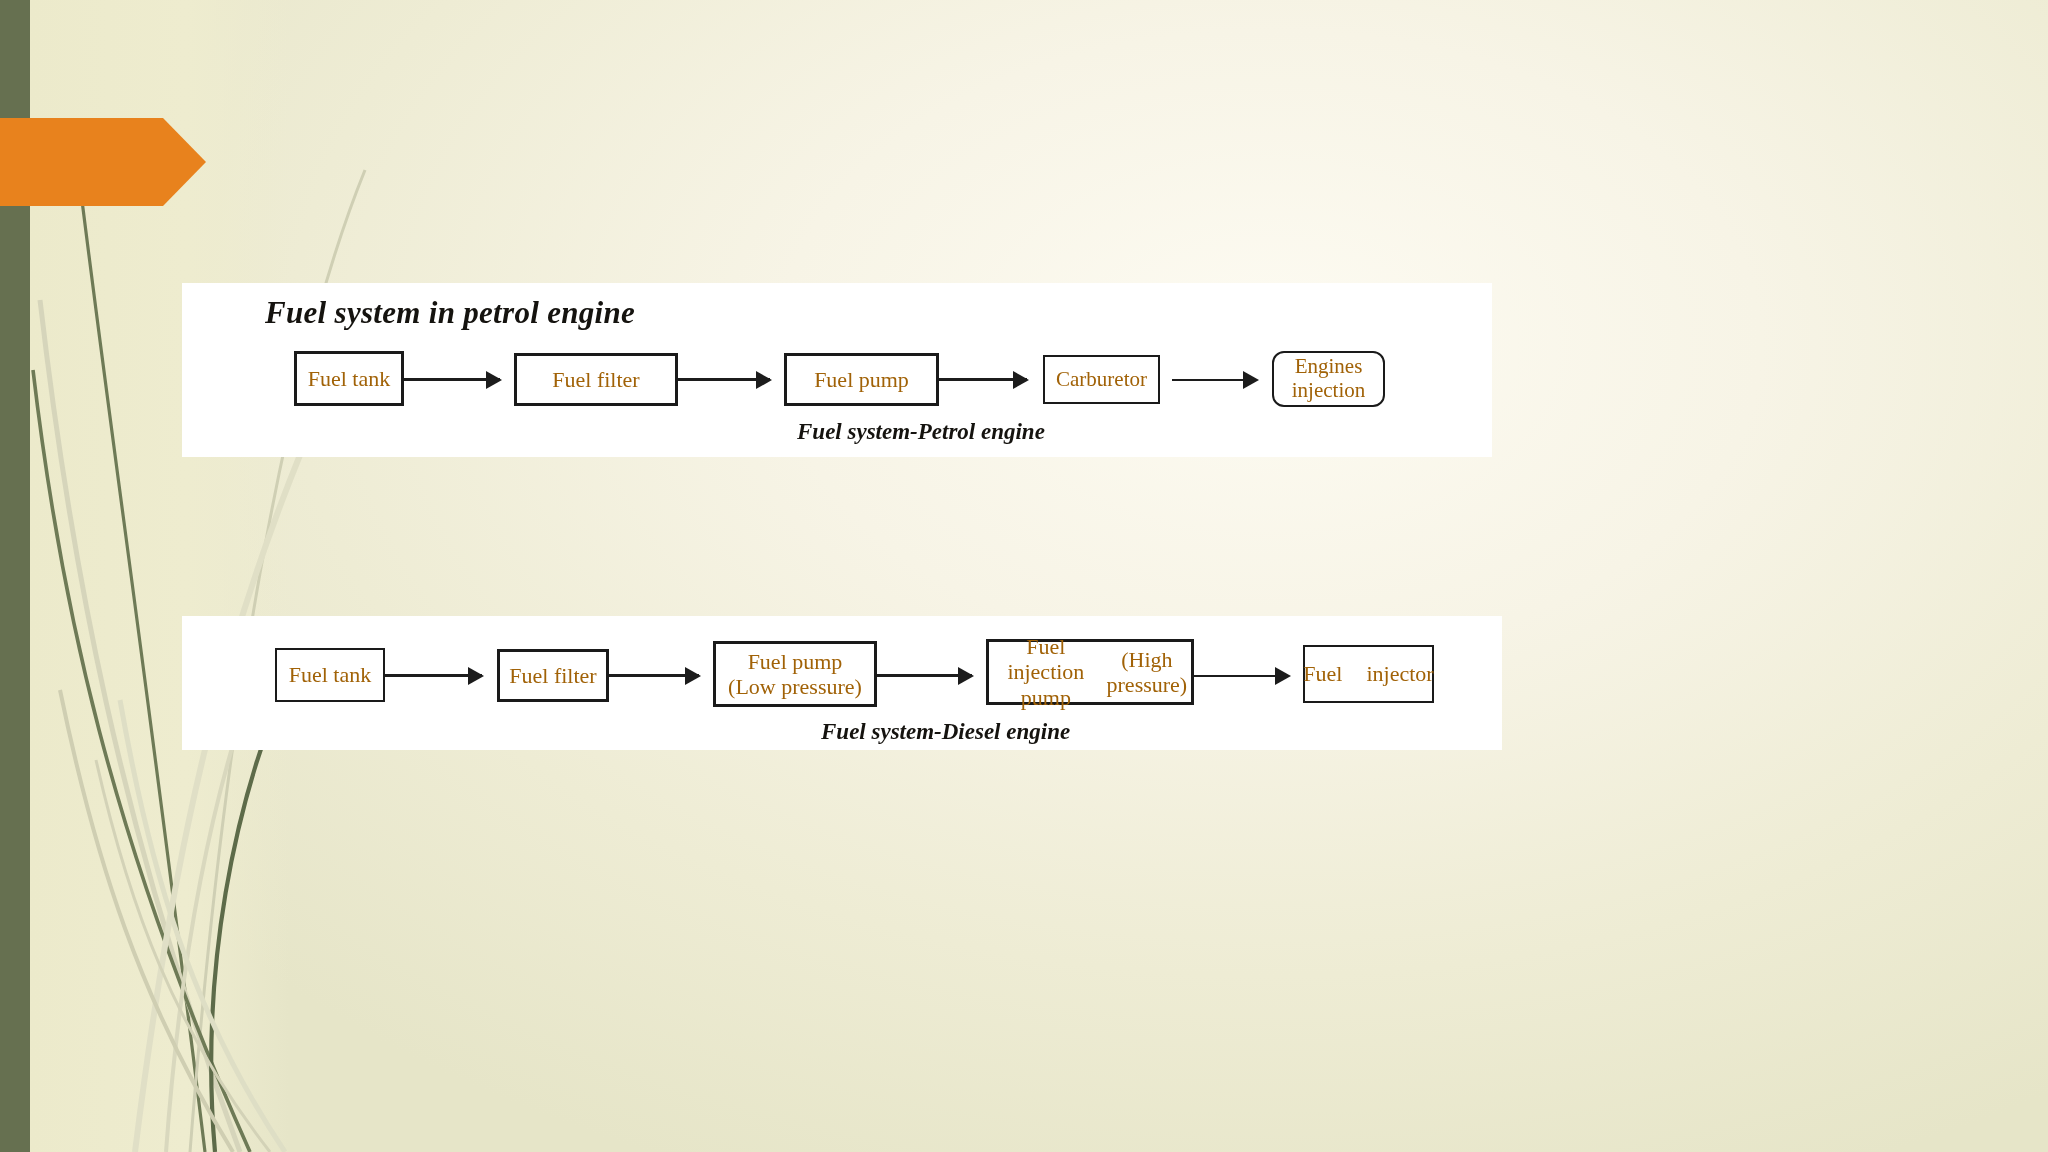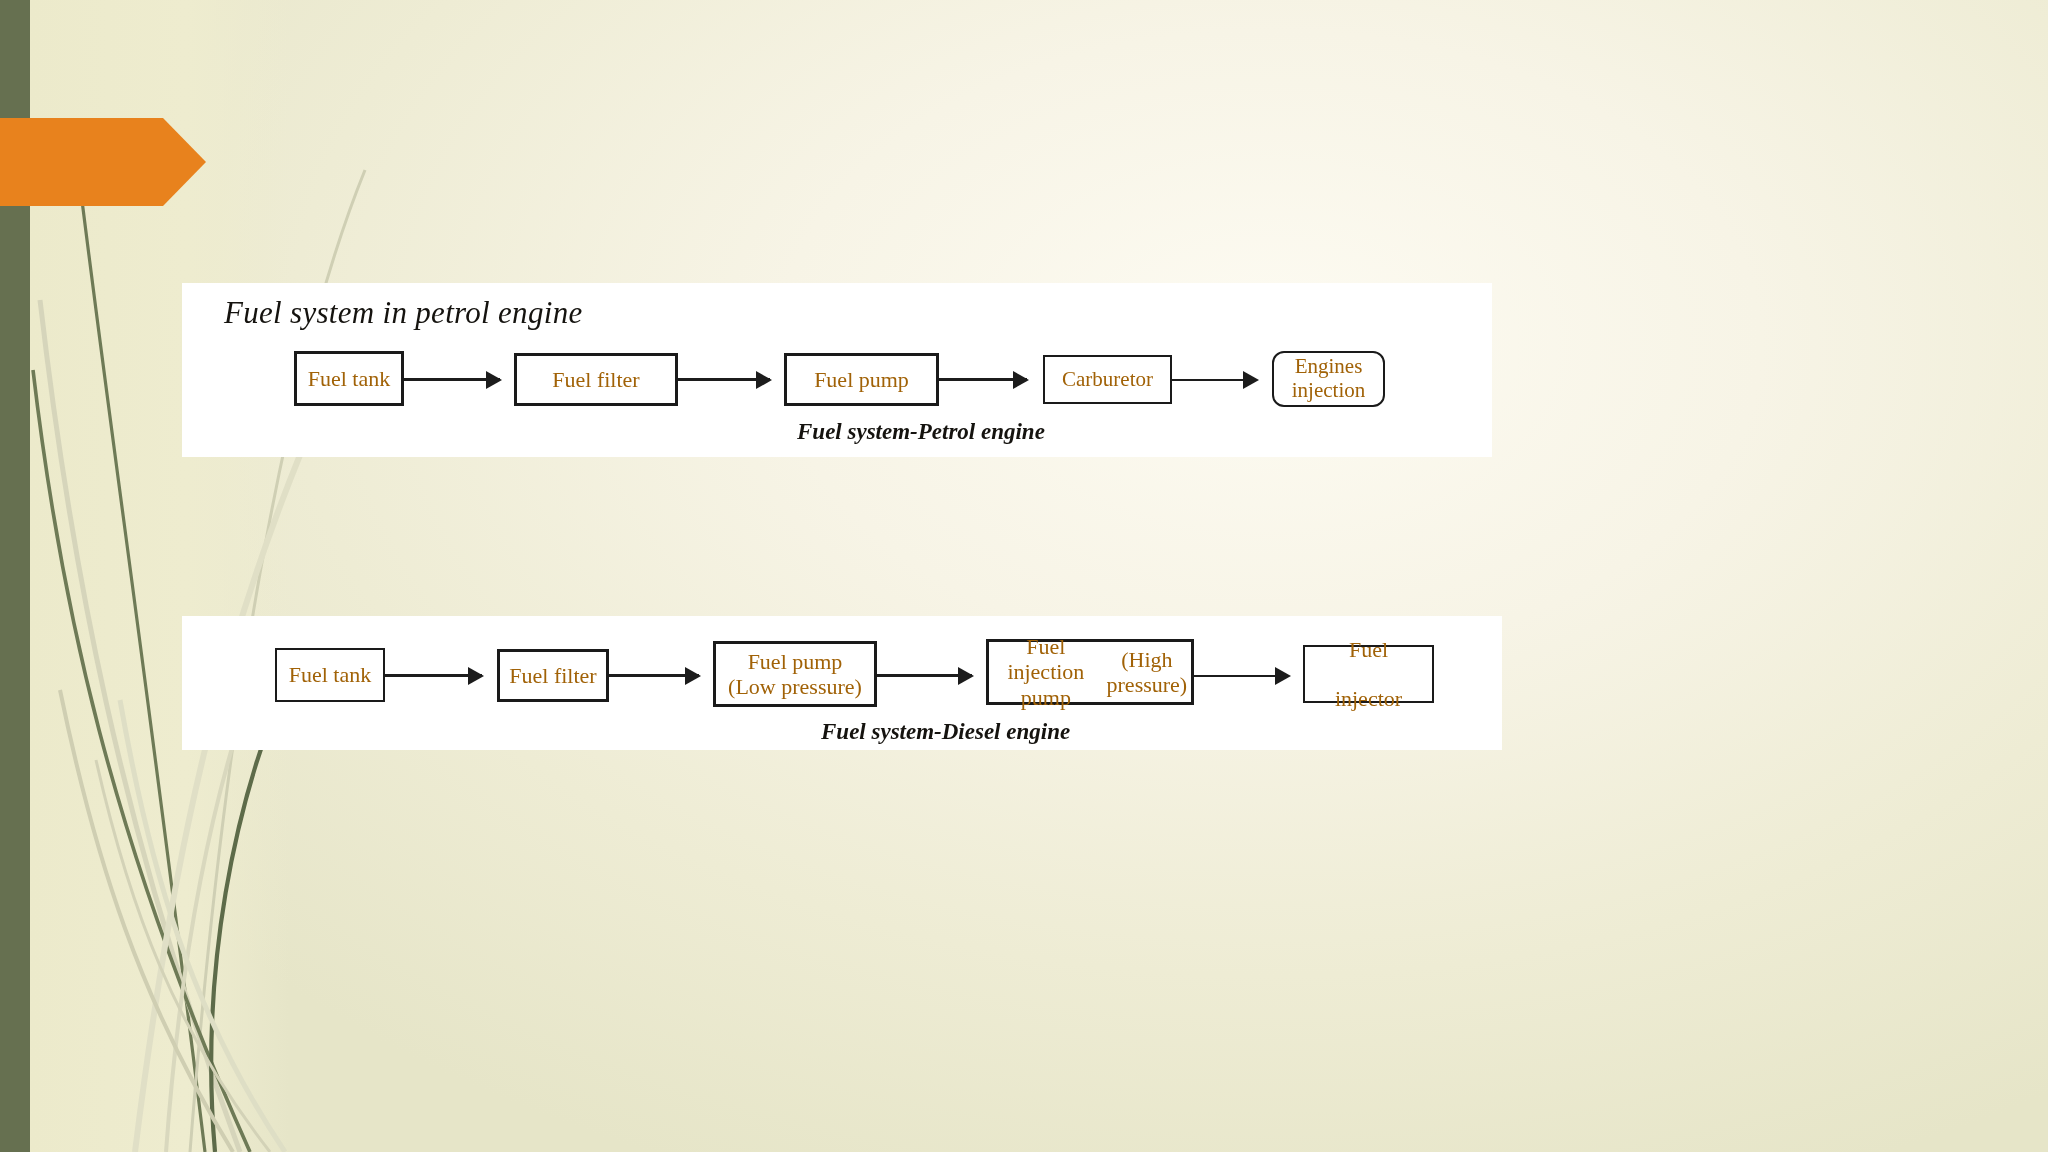--- a/index.html
+++ b/index.html
@@ -48,22 +48,23 @@
   
   .panel {
     position:absolute; background:#ffffff;
   }
   #panel-petrol { left:182px; top:283px; width:1310px; height:174px; }
   #panel-diesel { left:182px; top:616px; width:1320px; height:134px; }
 
   .panel-heading {
     position:absolute;
     font-family:"Liberation Serif", serif;
-    font-weight:normal; font-style:italic;
+    font-weight:bold; font-style:italic;
     color:#15130f;
+    margin-left:41px;
   }
   #heading-petrol { left:224px; top:295px; font-size:31px; letter-spacing:0.3px; }
 
   .panel-caption {
     position:absolute;
     font-family:"Liberation Serif", serif;
     font-weight:bold; font-style:italic;
     font-size:23px; color:#15130f; white-space:nowrap;margin-left:40px;
   }
   #caption-petrol { left:757px; top:419px; }
@@ -127,21 +128,21 @@
   </div>
 
   <div class="flow-box" style="left:514px; top:353px; width:164px; height:53px; font-size:22px;">
     <span>Fuel filter</span>
   </div>
 
   <div class="flow-box" style="left:784px; top:353px; width:155px; height:53px; font-size:22px;">
     <span>Fuel pump</span>
   </div>
 
-  <div class="flow-box thin" style="left:1043px; top:355px; width:129px; height:49px; font-size:21px;">
+  <div class="flow-box thin" style="left:1043px; top:355px; width:117px; height:49px; font-size:21px;">
     <span>Carburetor</span>
   </div>
 
   <div class="flow-box thin" style="left:1272px; top:351px; width:113px; height:56px; font-size:21px; flex-direction:column;border-radius:12px;">
     <span>Engines</span>
     <span>injection</span>
   </div>
 
   <div class="conn" style="left:404px; top:378px; width:96px;"></div>
   <div class="conn" style="left:678px; top:378px; width:92px;"></div>
@@ -163,21 +164,21 @@
   <div class="flow-box" style="left:713px; top:641px; width:164px; height:66px; font-size:22px; flex-direction:column;">
     <span>Fuel pump</span>
     <span>(Low pressure)</span>
   </div>
 
   <div class="flow-box" style="left:986px; top:639px; width:208px; height:66px; font-size:22px; ">
     <span>Fuel injection pump</span>
     <span>(High pressure)</span>
   </div>
 
-  <div class="flow-box thin" style="left:1303px; top:645px; width:131px; height:58px; font-size:22px; flex-direction:column;gap:24px;">
+  <div class="flow-box thin" style="left:1303px; top:645px; width:131px; height:58px; font-size:22px; gap:24px;">
     <span>Fuel</span>
     <span>injector</span>
   </div>
 
   <div class="conn" style="left:385px; top:674px; width:97px;"></div>
   <div class="conn" style="left:609px; top:674px; width:90px;"></div>
   <div class="conn" style="left:877px; top:674px; width:95px;"></div>
   <div class="conn v2" style="left:1194px; top:675px; width:95px;"></div>
 
   <div id="caption-diesel" class="panel-caption">Fuel system-Diesel engine</div>

